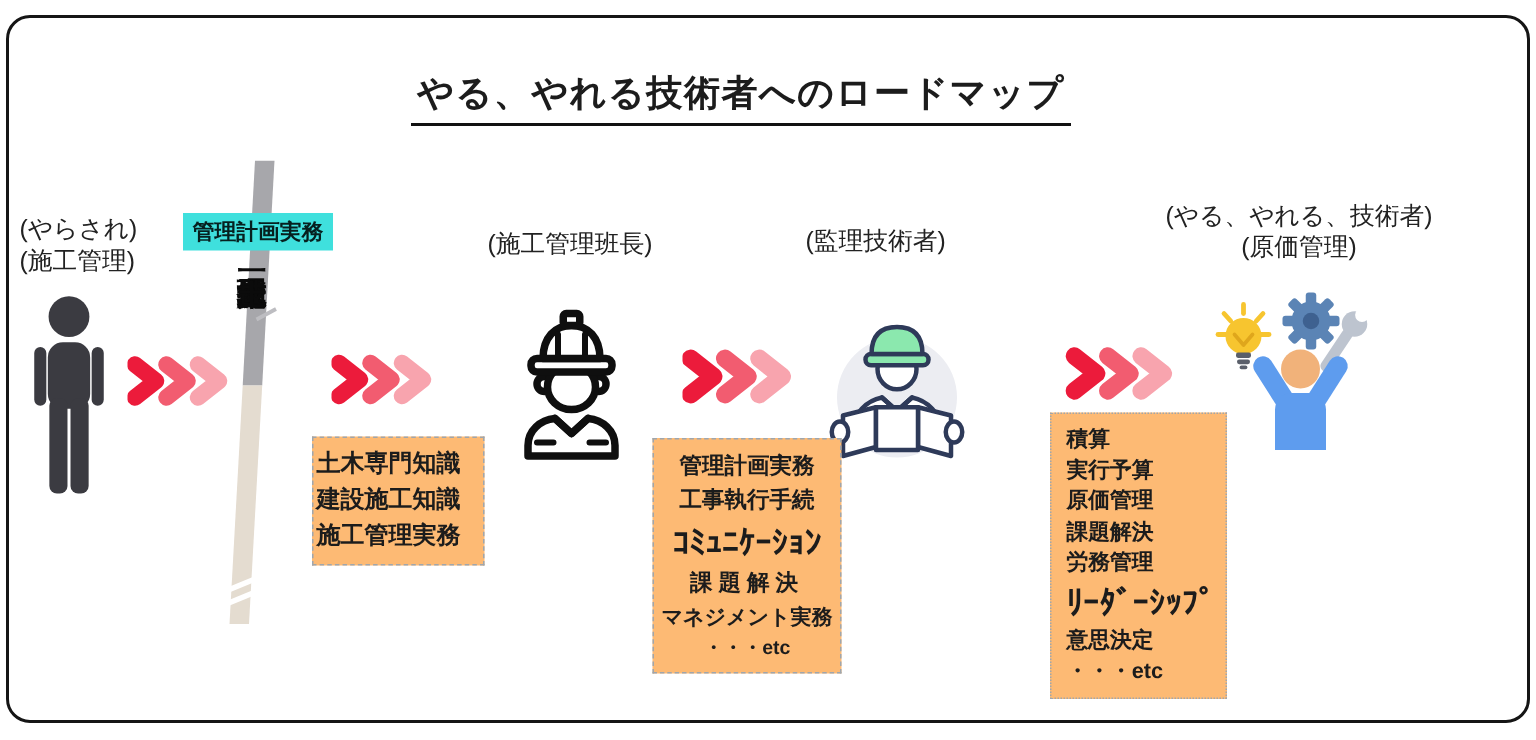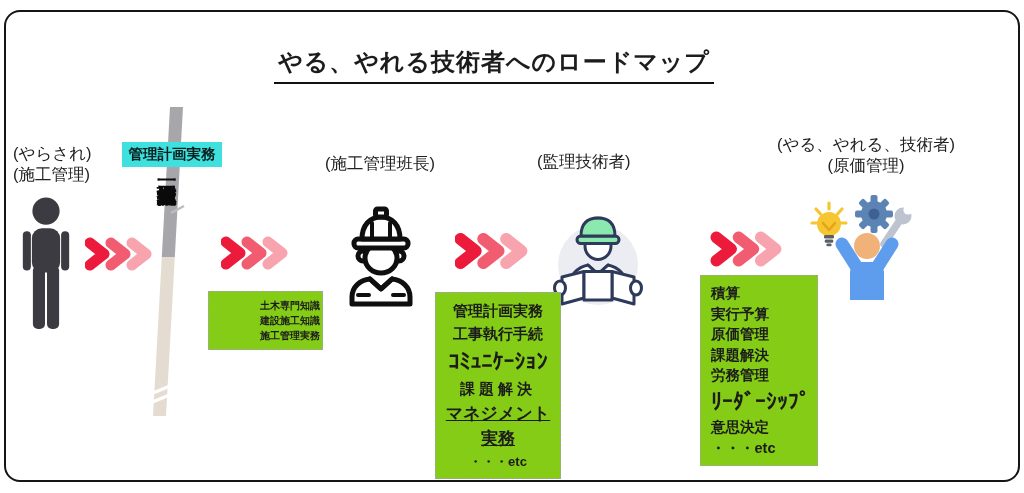--- a/index.html
+++ b/index.html
@@ -23,32 +23,32 @@
   .exam-badge{left:122px;top:142px;width:100px;height:25px;background:#3FE0DD;
     display:flex;align-items:center;justify-content:center;
     font-size:14.5px;font-weight:700;color:#06201f;z-index:3;}
 
   
   .cert-vertical{left:154px;top:170px;height:205px;writing-mode:vertical-rl;
     text-orientation:upright;font-size:19.5px;font-weight:800;line-height:1.3;
     color:#0b0b0b;z-index:3;}
 
   
-  .skill-box{background:#84cc16;font-weight:700;z-index:2;}
+  .skill-box{background:#fdba74;font-weight:700;z-index:2;}
   .skill-box span{display:block;}
   .box-foreman{left:208px;top:291px;width:109px;border:1.6px dashed #9fa6ad;
-    padding:6px 2px;text-align:right;font-size:10px;line-height:1.5;}
+    padding:6px 2px;text-align:left;font-size:16px;line-height:1.5;}
   .box-supervisor{left:435px;top:292px;width:120px;border:1.6px dashed #9fa6ad;
     padding:7px 2px;text-align:center;line-height:1.5;}
   .box-goal{left:700px;top:275px;width:104px;border:1.6px dotted #9fa6ad;
     padding:7px 2px 7px 10px;text-align:left;font-size:14.5px;line-height:1.42;}
   .l-lg{font-size:15px;}
   .l-kat{font-size:22px;}
   .l-sp{font-size:15px;letter-spacing:4px;}
-  .l-sm{font-size:17px;text-decoration:underline;}
+  .l-sm{font-size:14px;}
   .l-etc{font-size:13px;}
 </style>
 </head>
 <body>
 
 <div class="stage-wrap">
   <div class="frame"></div>
 
   <div class="title-row">
     <span class="title-text">やる、やれる技術者へのロードマップ</span>

